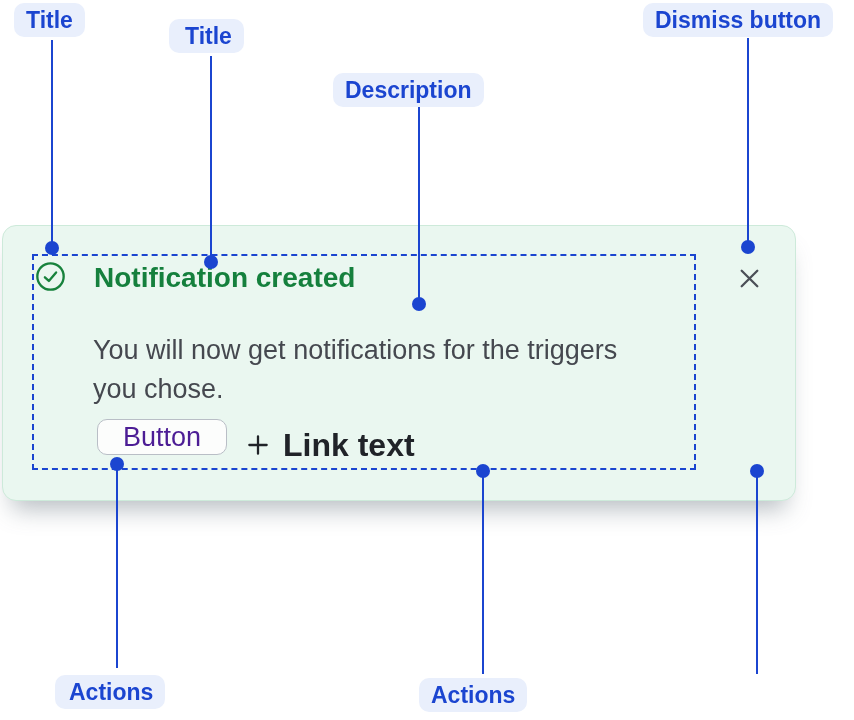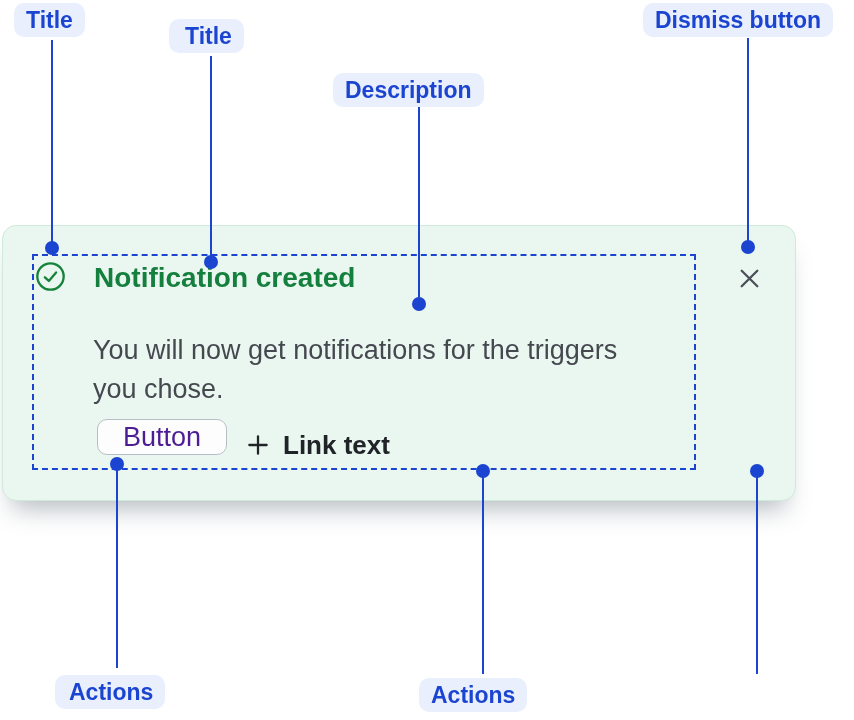--- a/index.html
+++ b/index.html
@@ -123,21 +123,21 @@
     cursor: pointer;
   }
   .action-link {
     position: absolute;
     left: 245px;
     top: 419px;
     height: 52px;
     display: flex;
     align-items: center;
     gap: 12px;
-    font-size: 26px;
+    font-size: 32px;
     font-weight: 600;
     color: #202328;
     z-index: 2;
     cursor: pointer;
   }
   .dismiss-btn {
     position: absolute;
     left: 729px;
     top: 258px;
     width: 40px;

